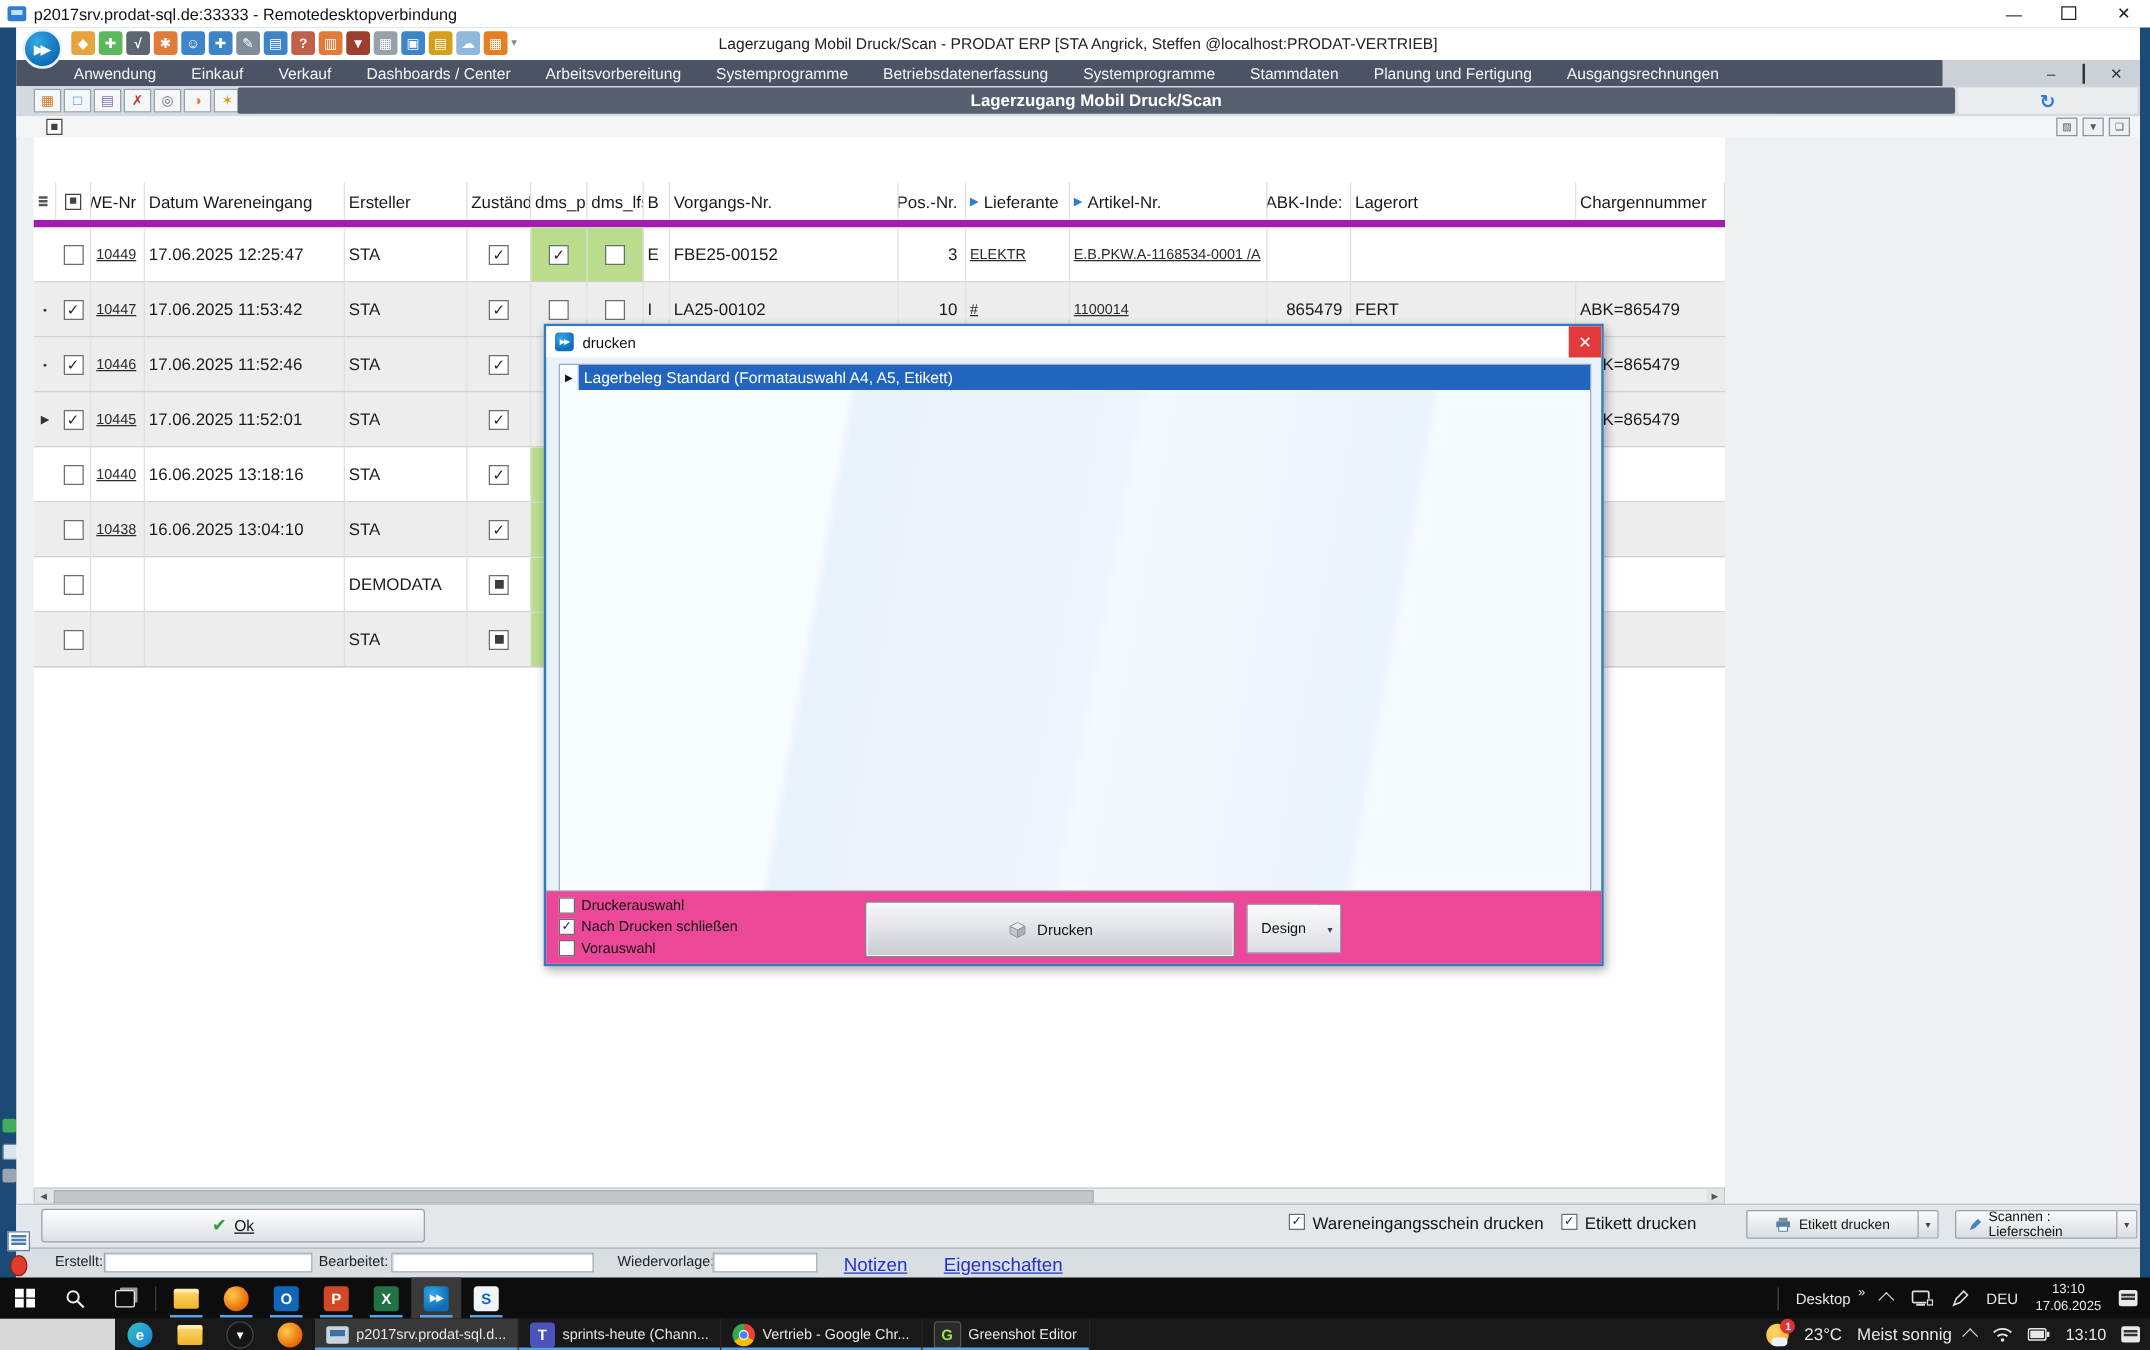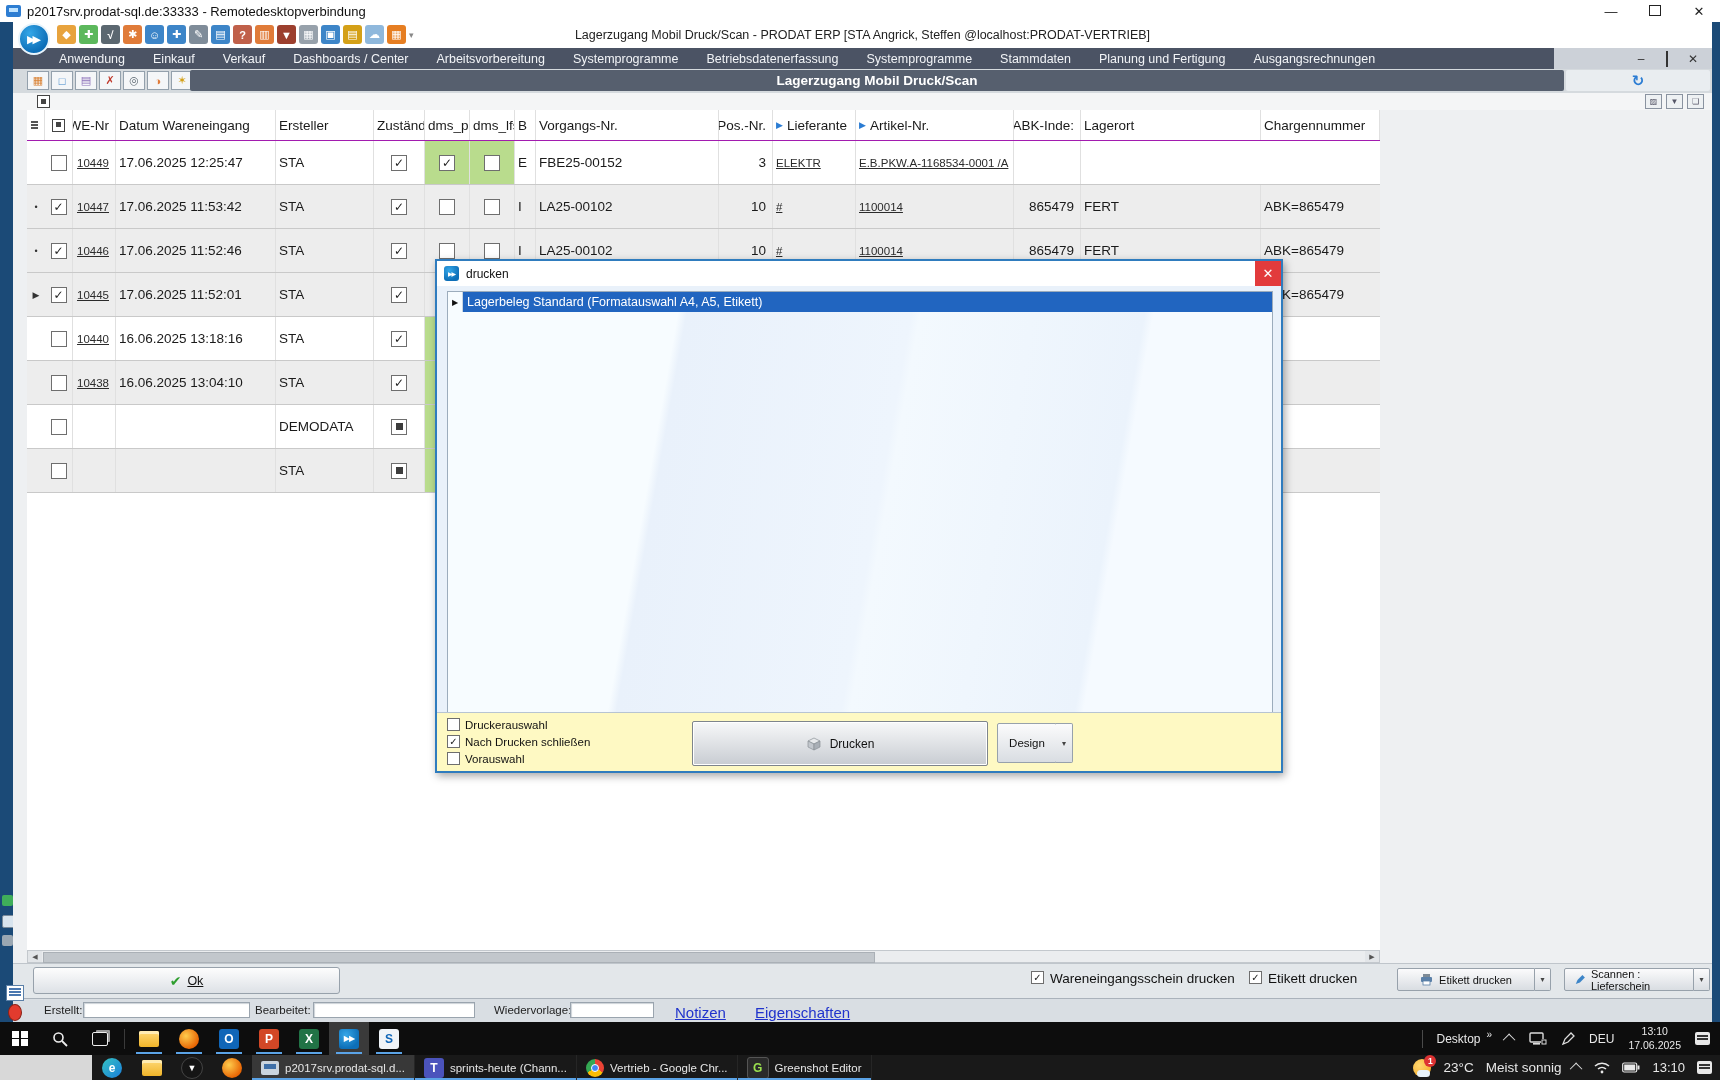--- a/index.html
+++ b/index.html
@@ -49,21 +49,21 @@
   #corner-select{position:absolute;left:24px;top:2px;}
   .selall{width:13px;height:13px;border:1.5px solid #444;background:#fff;box-sizing:border-box;position:relative;}
   .selall::after{content:"";position:absolute;left:2.5px;top:2.5px;width:5px;height:5px;background:#444;}
   #substrip-right{position:absolute;right:8px;top:1px;display:flex;gap:4px;align-items:center;}
   .sr-ic{width:15px;height:13px;border:1px solid #8a93a0;background:#eef1f3;display:flex;align-items:center;justify-content:center;
     font-size:8px;color:#556;}
   
   #grid{position:absolute;left:14px;top:88px;width:1353px;background:#fff;}
   .trow{display:grid;border-bottom:1px solid #c9c9c9;background:#fff;}
   .trow.shaded{background:#ededed;}
-  #thead{height:30px;border-bottom:1px solid #a21caf;font-size:13px;color:#1c1c1c;}
+  #thead{height:30px;border-bottom:6px solid #a21caf;font-size:13px;color:#1c1c1c;margin-top:36px;}
   #thead .c{display:flex;align-items:center;}
   .trow{height:43px;}
   .c{border-right:1px solid #e0e0e0;padding:0 3px;display:flex;align-items:center;overflow:hidden;
      font-size:13.5px;color:#1a1a1a;white-space:nowrap;box-sizing:border-box;}
   .c.right{justify-content:flex-end;padding-right:6px;}
   .c.center{justify-content:center;}
   .c.green{background:#b9dc8d;}
   .c.nob{border-right:none;}
   .sortarrow{color:#2b7cd3;font-size:9px;margin-right:4px;}
   .lnk{text-decoration:underline;color:#2b2b2b;font-size:11.5px;cursor:pointer;}
@@ -111,21 +111,21 @@
   #dlg-title .dtext{font-size:12px;color:#111;}
   #dlg-close{position:absolute;right:0;top:0;width:26px;height:25px;background:#e23b3c;color:#fff;
      display:flex;align-items:center;justify-content:center;font-size:13px;cursor:pointer;}
   #dlg-list{position:absolute;left:10px;top:30px;width:826px;height:422px;border:1px solid #9cacbc;box-sizing:border-box;
      background:linear-gradient(100deg,#f7fcff 0%,#f7fcff 26%,#e9f1fb 27%,#eef5fd 52%,#f3f9fe 53%,#ebf3fc 78%,#f5faff 79%);}
   #dlg-group{padding:5px 0 3px 8px;font-size:13px;font-weight:bold;color:#111;}
   #dlg-itemwrap{display:flex;height:20px;}
   #dlg-gutter{width:14px;display:flex;align-items:center;justify-content:center;font-size:8px;color:#111;
      border-right:1px solid #c9d6e2;}
   #dlg-item{flex:1;background:#2165c0;color:#fff;font-size:12.5px;display:flex;align-items:center;padding-left:4px;}
-  #dlg-bottom{position:absolute;left:0px;bottom:0;width:100%;height:58px;border-top:1px solid #b7c4d2;background:#fef9c3;}
+  #dlg-bottom{position:absolute;left:0px;bottom:0;width:100%;height:58px;border-top:1px solid #b7c4d2;background:#ec4899;}
   .dlg-cb-line{position:absolute;left:10px;display:flex;align-items:center;gap:5px;font-size:11.5px;color:#111;}
   #drucken-btn{position:absolute;left:255px;top:8px;width:294px;height:43px;border:1px solid #7e858c;border-radius:2px;
      background:linear-gradient(#f7f8f9,#c8ccd2);display:flex;align-items:center;justify-content:center;gap:8px;
      font-size:12px;color:#111;box-shadow:inset 0 0 0 1px #fff;}
   #design-btn{position:absolute;left:560px;top:10px;width:58px;height:38px;border:1px solid #97a1ab;border-radius:2px;
      background:linear-gradient(#fbfbfc,#d9dde2);display:flex;align-items:center;justify-content:center;font-size:11.5px;color:#111;}
   #design-drop{position:absolute;left:619px;top:10px;width:16px;height:38px;border:1px solid #97a1ab;border-left:none;border-radius:0 2px 2px 0;
      background:linear-gradient(#fbfbfc,#d9dde2);display:flex;align-items:center;justify-content:center;font-size:8px;color:#444;}
   
   #tb-remote{position:absolute;left:0;top:1022px;width:1720px;height:33px;background:#0d0d0d;z-index:100;display:flex;align-items:center;}

